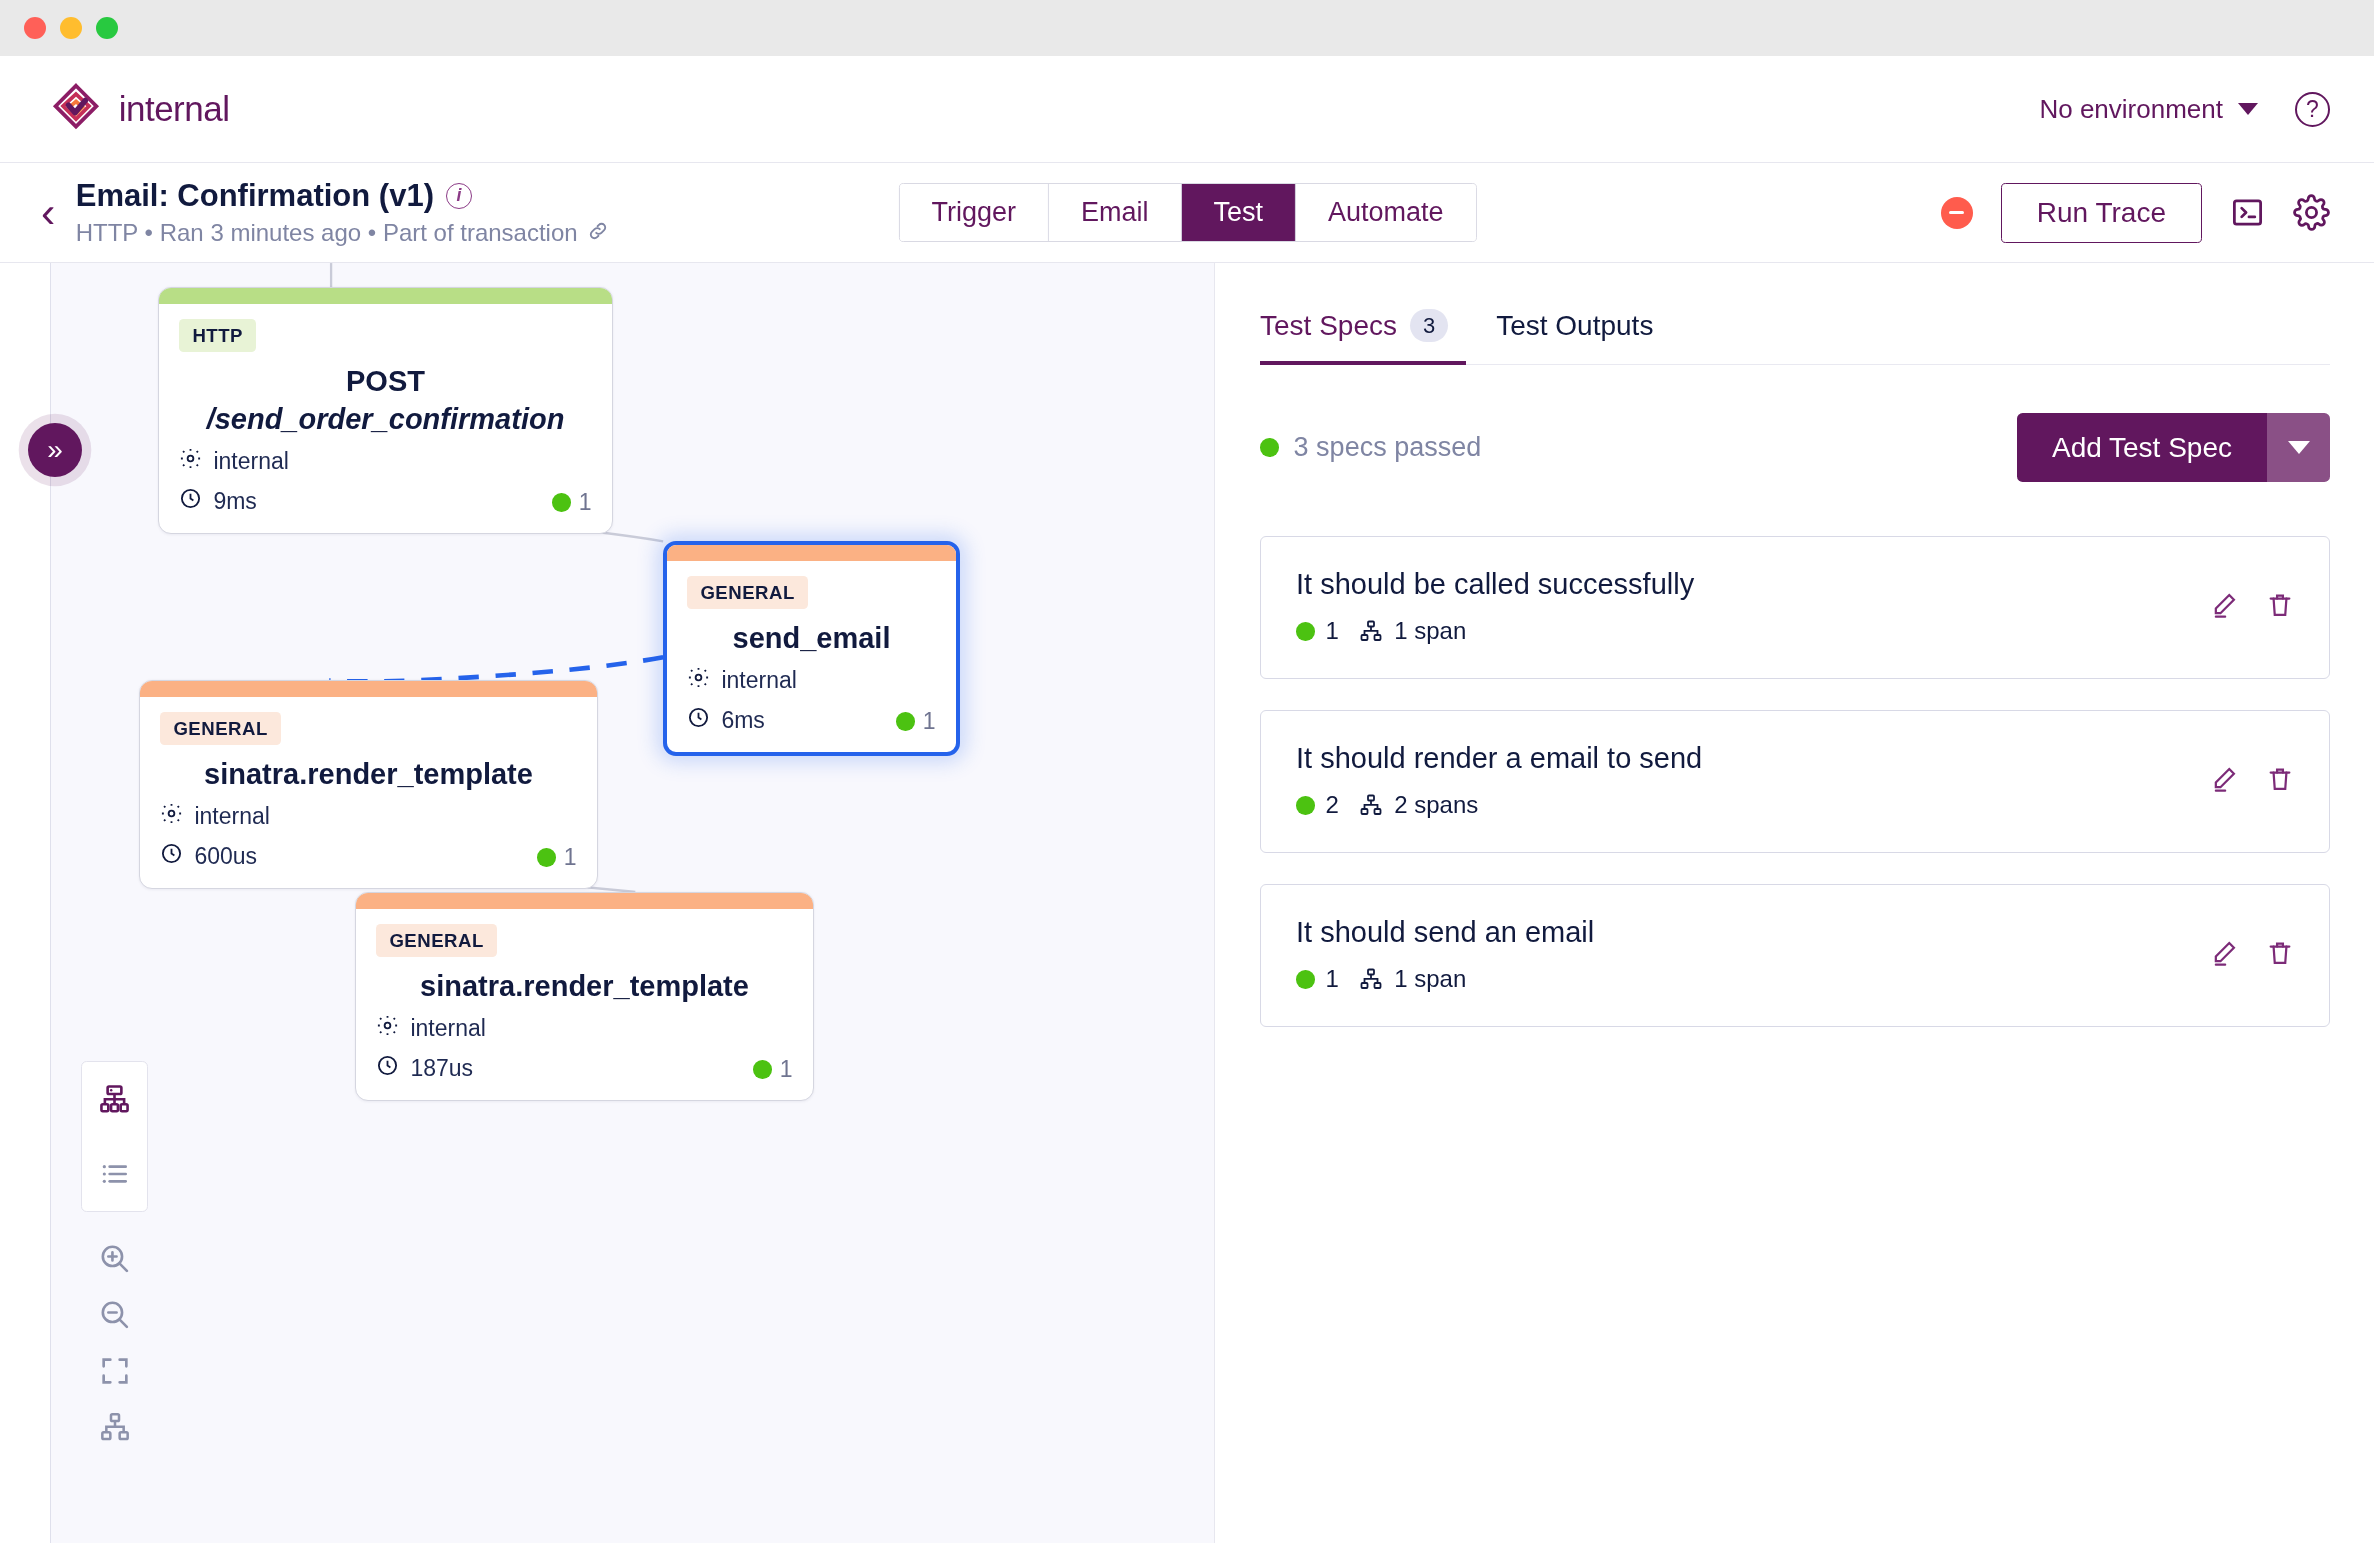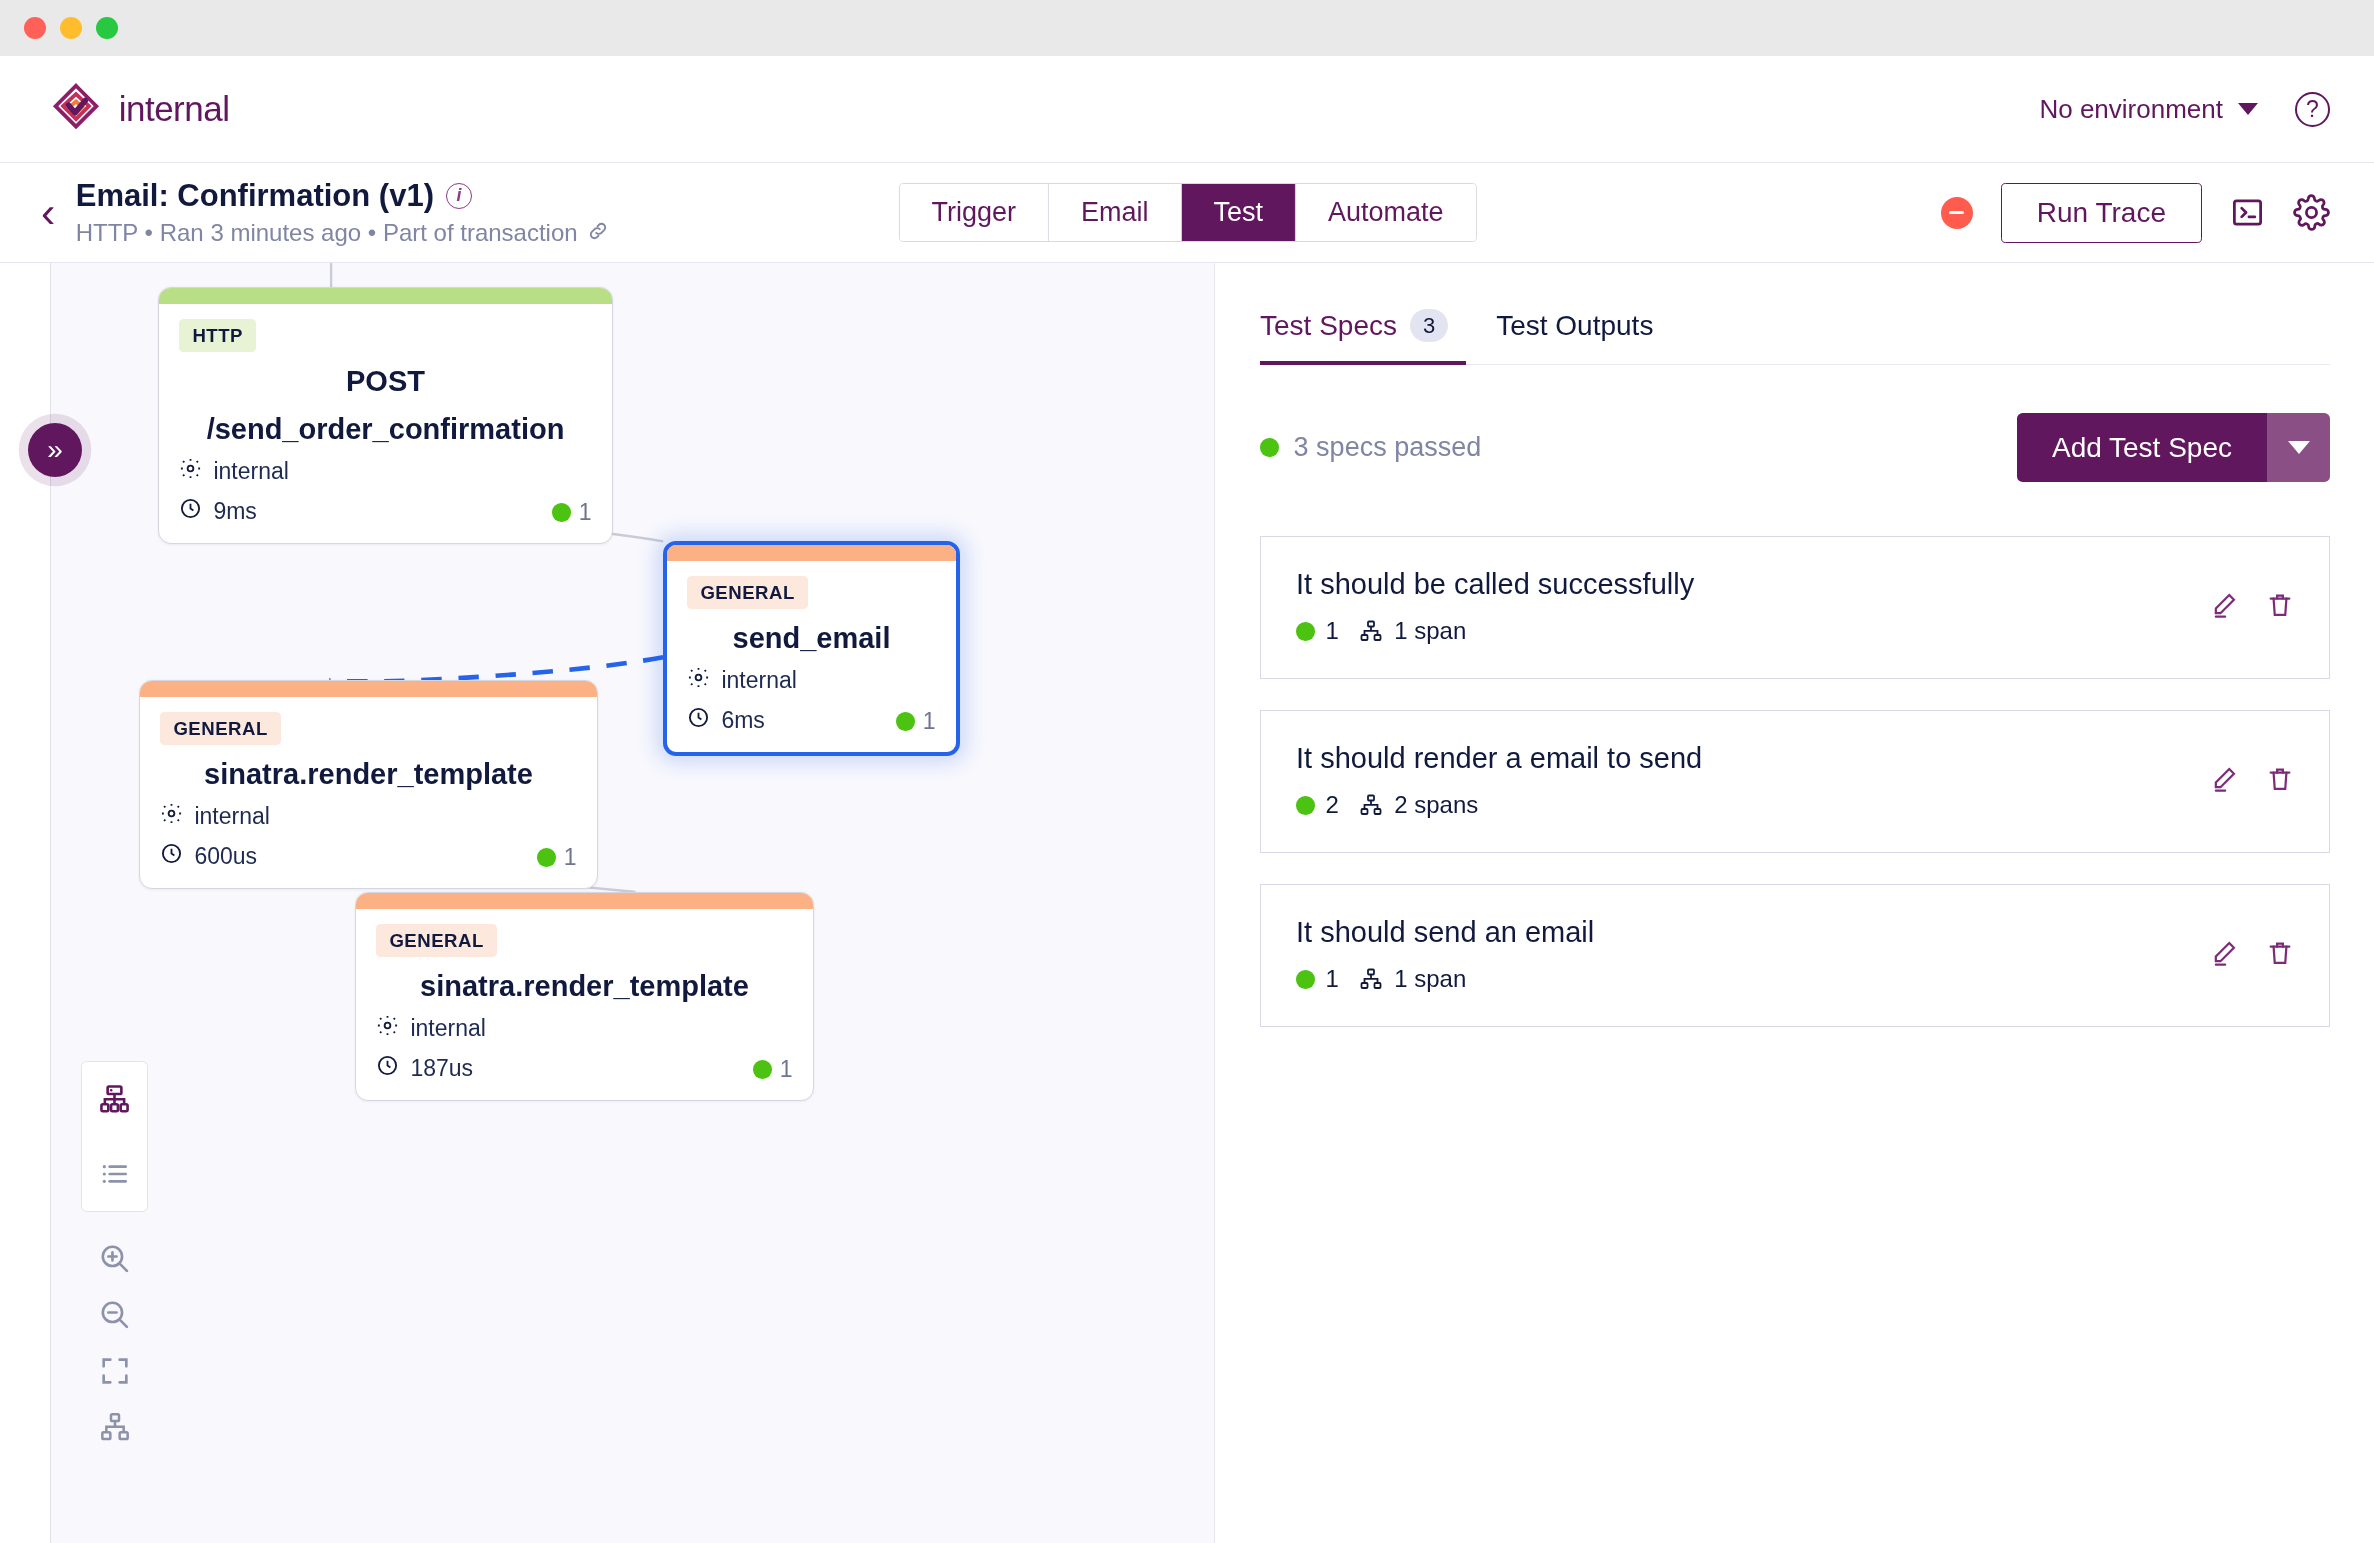--- a/index.html
+++ b/index.html
@@ -265,21 +265,21 @@
   .caret-white {
     width: 0; height: 0;
     border-left: 11px solid transparent;
     border-right: 11px solid transparent;
     border-top: 13px solid #fff;
   }
 
   .spec-list { margin-top: 54px; display: flex; flex-direction: column; gap: 31px; }
   .spec-card {
     border: 0.9px solid #d8d9e6;
-    border-radius: 0;
+    border-radius: 6px;
     padding: 31px 35px 33px 35px;
     display: flex; align-items: center; justify-content: space-between;
     background: #fff;
   }
   .spec-title { font-size: 29px; color: #111a3e; }
   .spec-sub {
     display: flex; align-items: center; gap: 11px;
     font-size: 24px; color: #111a3e; margin-top: 16px;
   }
   .spec-actions { display: flex; gap: 28px; color: #7c2b78; }
@@ -379,21 +379,21 @@
       <path d="M305 220 C 305 260, 380 270, 470 278 C 540 284, 600 290, 660 300" stroke="#c9cbd8" stroke-width="2.5" fill="none"></path>
       <path d="M660 425 C 600 436, 520 443, 430 448 C 380 451, 330 452, 300 450" stroke="#2563eb" stroke-width="5" stroke-dasharray="22 18" fill="none"></path>
       <path d="M300 607 C 300 640, 360 652, 440 660 C 510 667, 570 672, 630 678" stroke="#c9cbd8" stroke-width="2.5" fill="none"></path>
     </svg>
 
     <div class="node" style="left:107px; top:24px; width:455px;">
       <div class="node-strip" style="background:#b8de86;"></div>
       <div class="node-body">
         <span class="node-badge" style="background:#e8f3d6;">HTTP</span>
         <div class="node-name">POST</div>
-        <div class="node-name" style="margin-top:15px;">/send_order_confirmation</div>
+        <div class="node-name" style="margin-top:5px;font-style:italic;">/send_order_confirmation</div>
         <div class="node-row">
           <span>
             <svg width="23" height="23" viewBox="0 0 24 24" fill="none" stroke="#111a3e" stroke-width="1.9">
                 <circle cx="12" cy="12" r="3"></circle>
                 <path d="M12 2v2M12 20v2M4.2 4.2l1.4 1.4M18.4 18.4l1.4 1.4M2 12h2M20 12h2M4.2 19.8l1.4-1.4M18.4 5.6l1.4-1.4"></path>
               </svg>
           </span>
           <span>internal</span>
         </div>
         <div class="node-row last">

